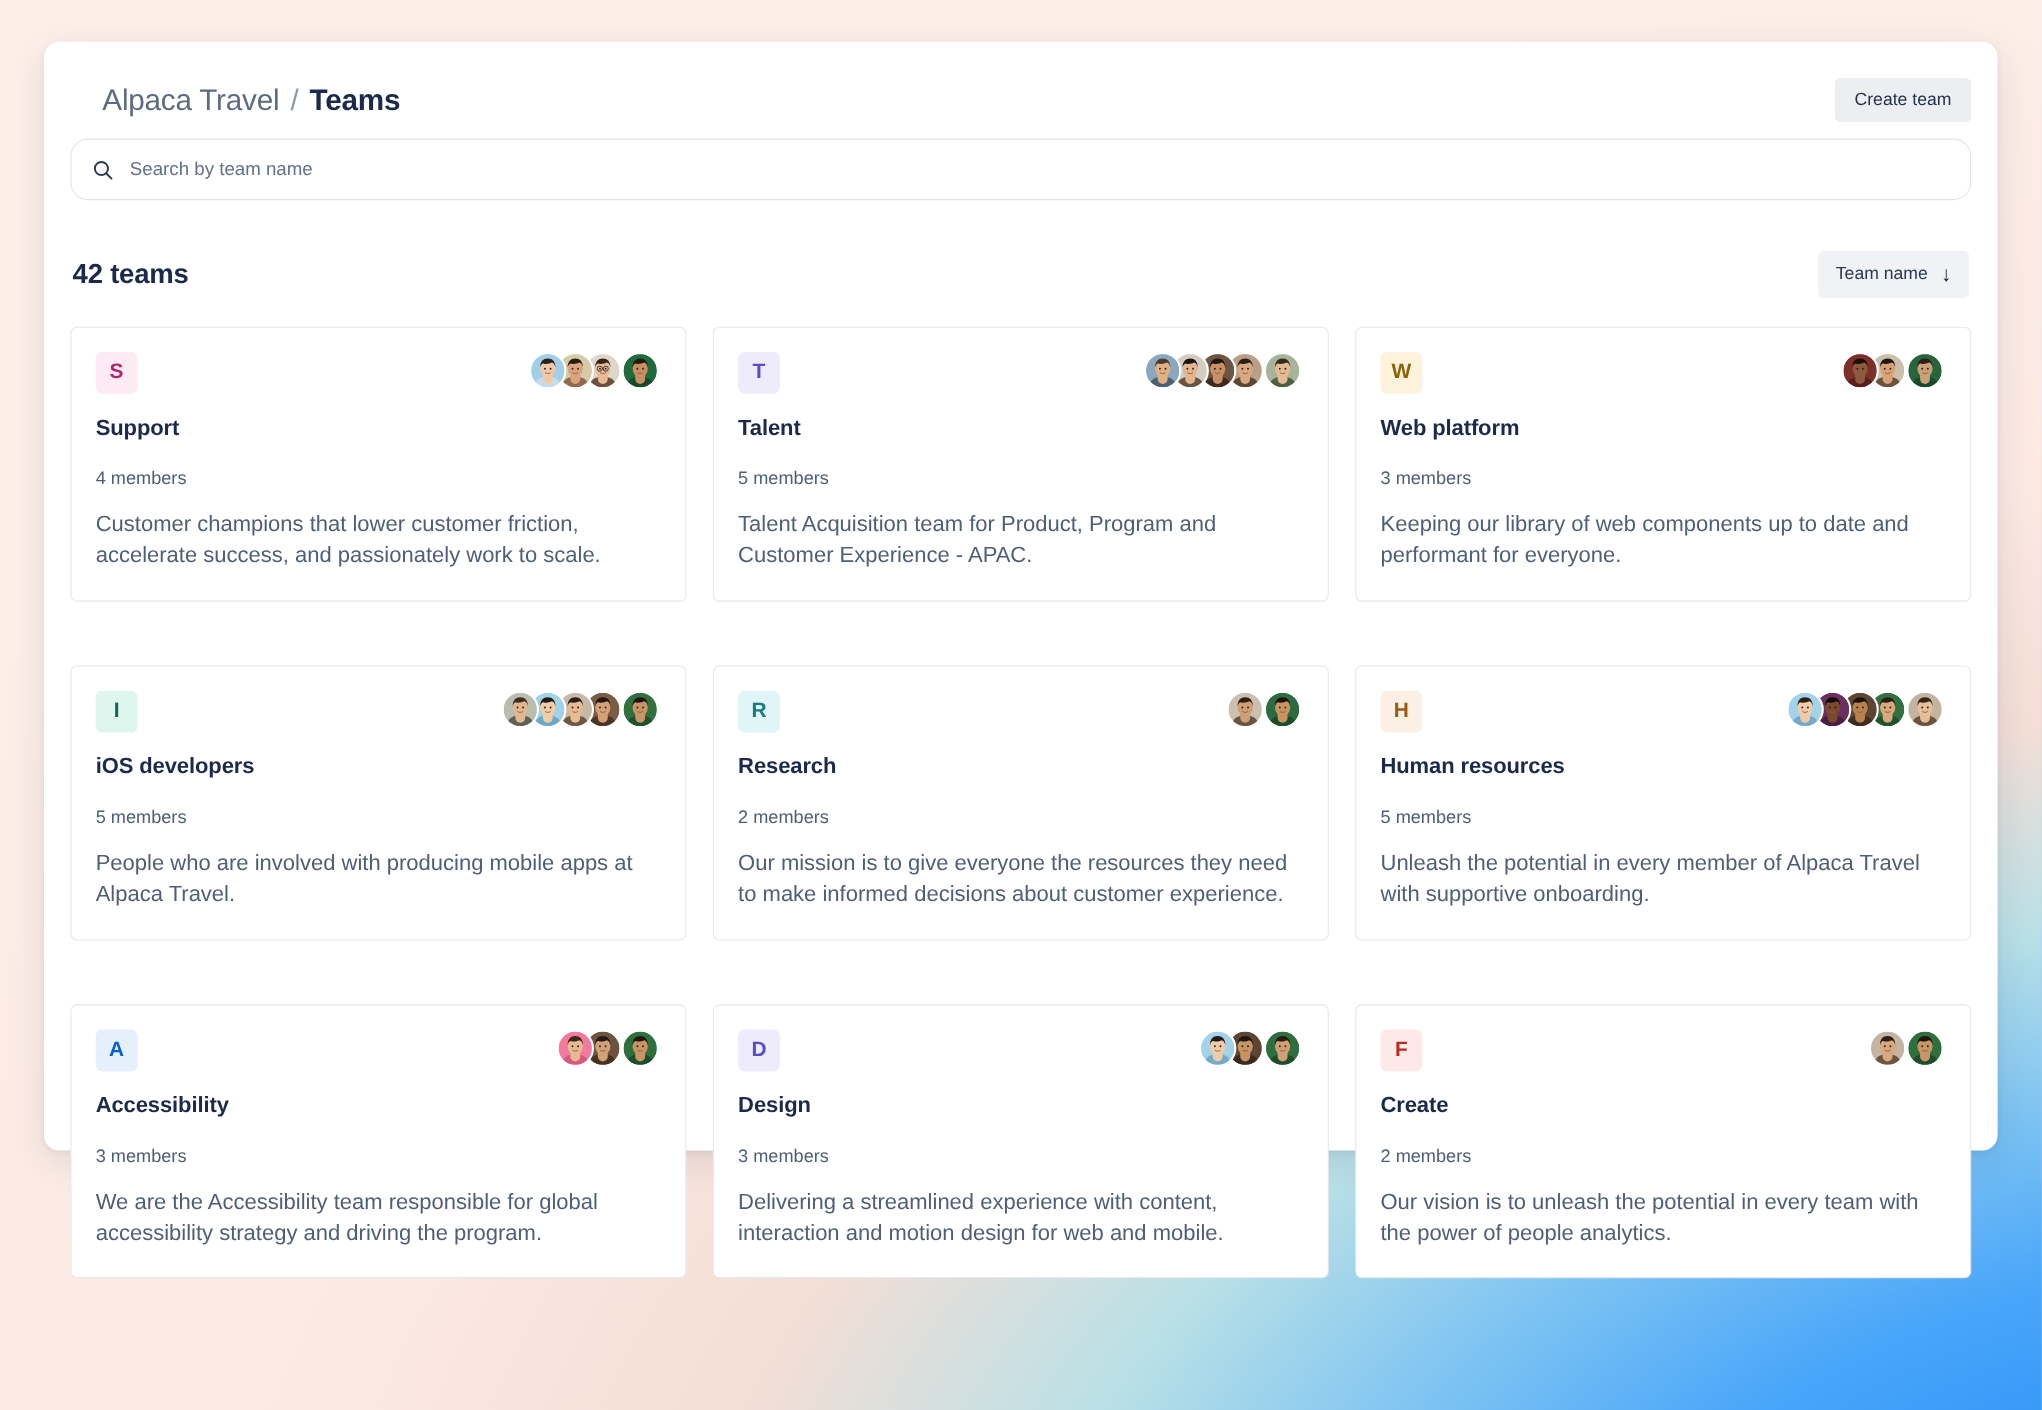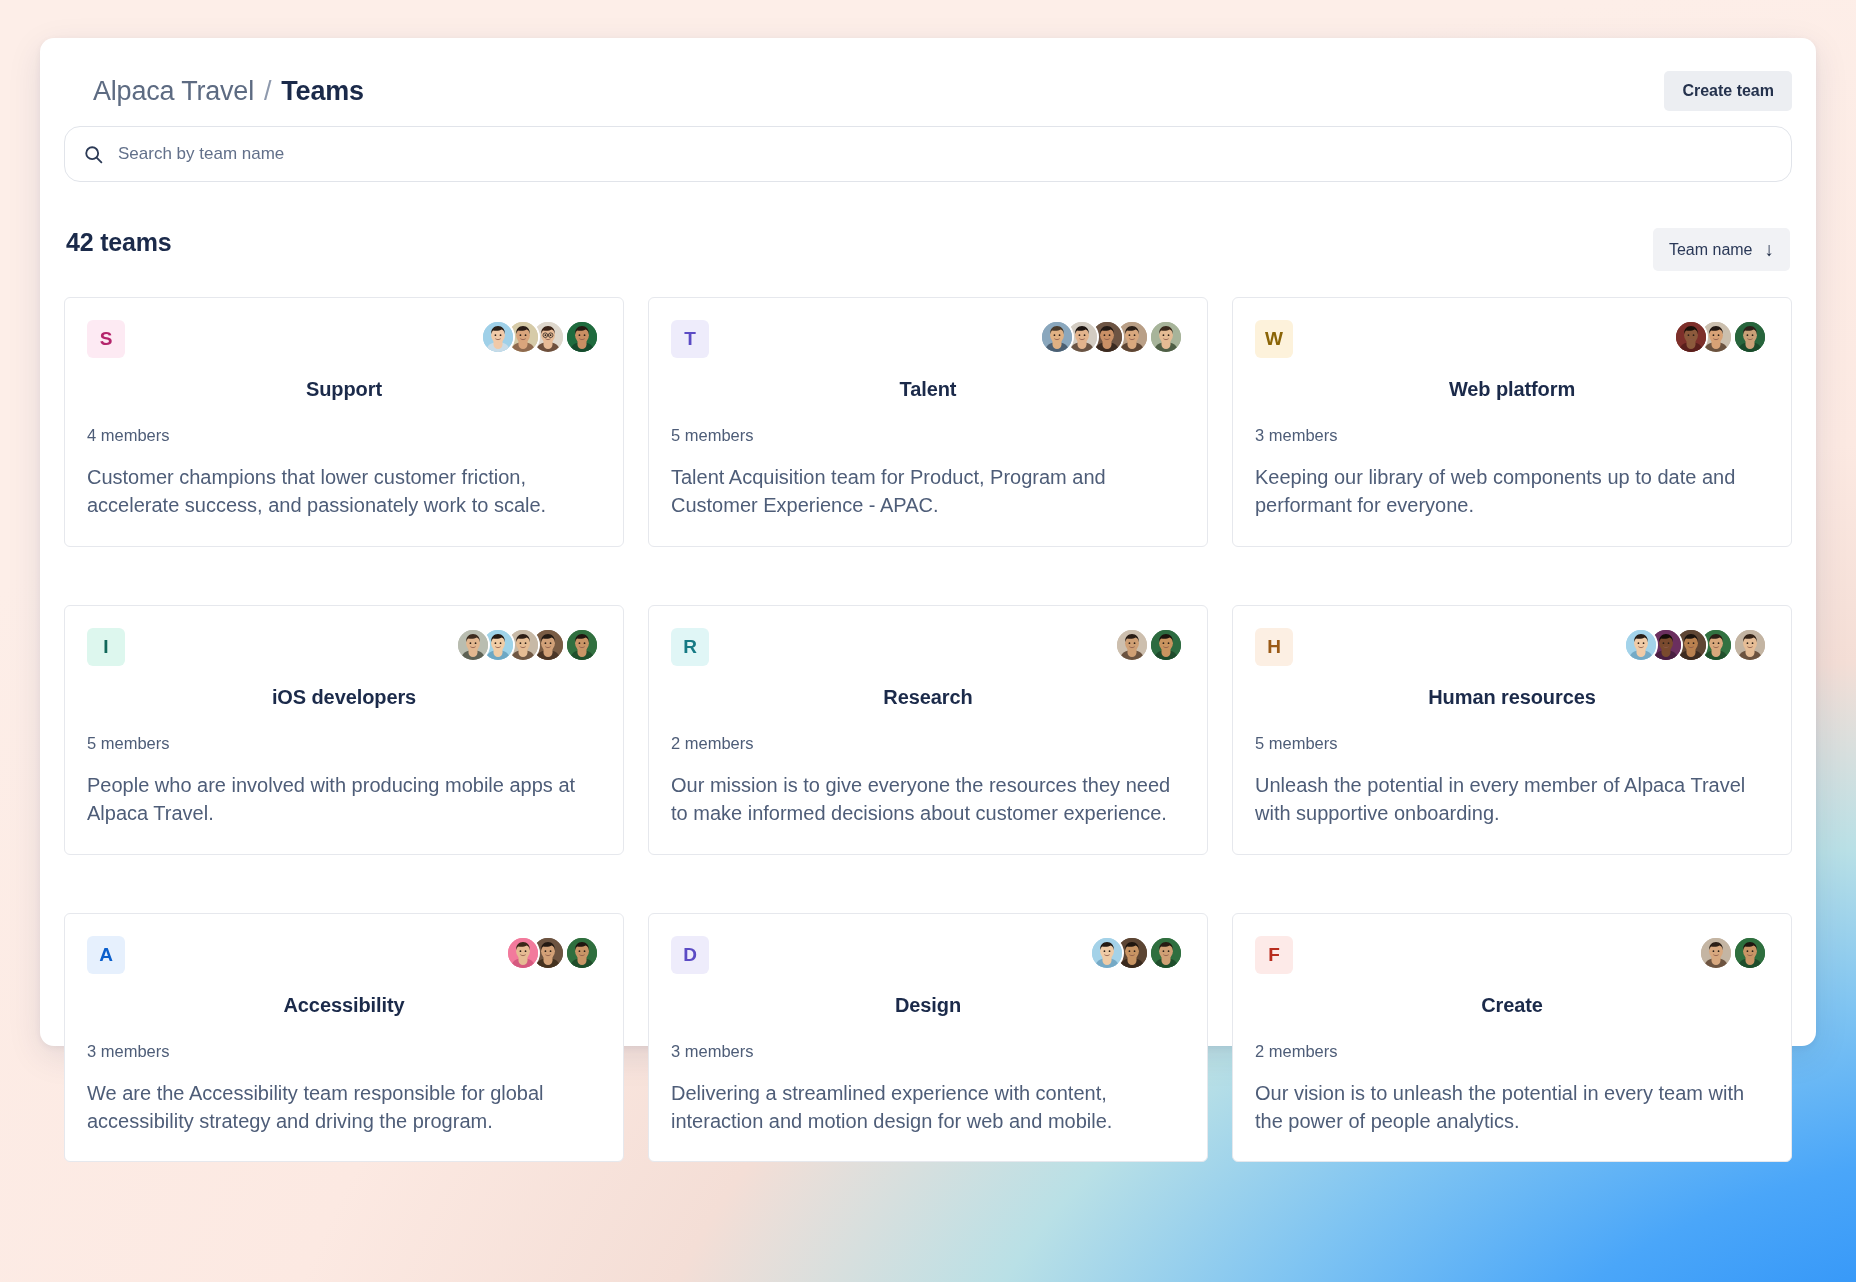--- a/index.html
+++ b/index.html
@@ -62,21 +62,21 @@
     font-weight: 700;
   }
 
   .create-team-button {
     background: #eceef2;
     border: none;
     border-radius: 5px;
     color: #25324d;
     font-family: "Liberation Sans", sans-serif;
     font-size: 16px;
-    font-weight: 700;
+    font-weight: 400;
     padding: 12px 18px;
     cursor: pointer;
     line-height: 1;
   }
 
   
   .search-row { padding-top: 12px; }
 
   .search-box {
     display: flex;
@@ -96,20 +96,21 @@
     font-family: "Liberation Sans", sans-serif;
     font-size: 17px;
     color: #22314f;
     background: transparent;
   }
   .search-input::placeholder { color: #62708a; }
 
   
   .list-meta {
     display: flex;
+    align-items: center;
     justify-content: space-between;
     padding: 46px 2px 0 2px;
   }
   .teams-count {
     font-size: 25px;
     font-weight: 700;
     color: #1b2a4a;
     letter-spacing: -0.2px;
   }
   .sort-button {
@@ -184,21 +185,20 @@
   }
   .member-avatar:first-child { margin-left: 0; }
   .member-avatar svg { display: block; width: 100%; height: 100%; }
 
   .team-name {
     font-size: 20px;
     font-weight: 700;
     color: #1b2a4a;
     margin-top: 18px;
     letter-spacing: -0.1px;
-    text-align: center;
   }
   .member-count {
     font-size: 16.5px;
     color: #4e5d78;
     margin-top: 25px;
   }
   .team-description {
     font-size: 20px;
     color: #4e5d78;
     margin-top: 18px;

